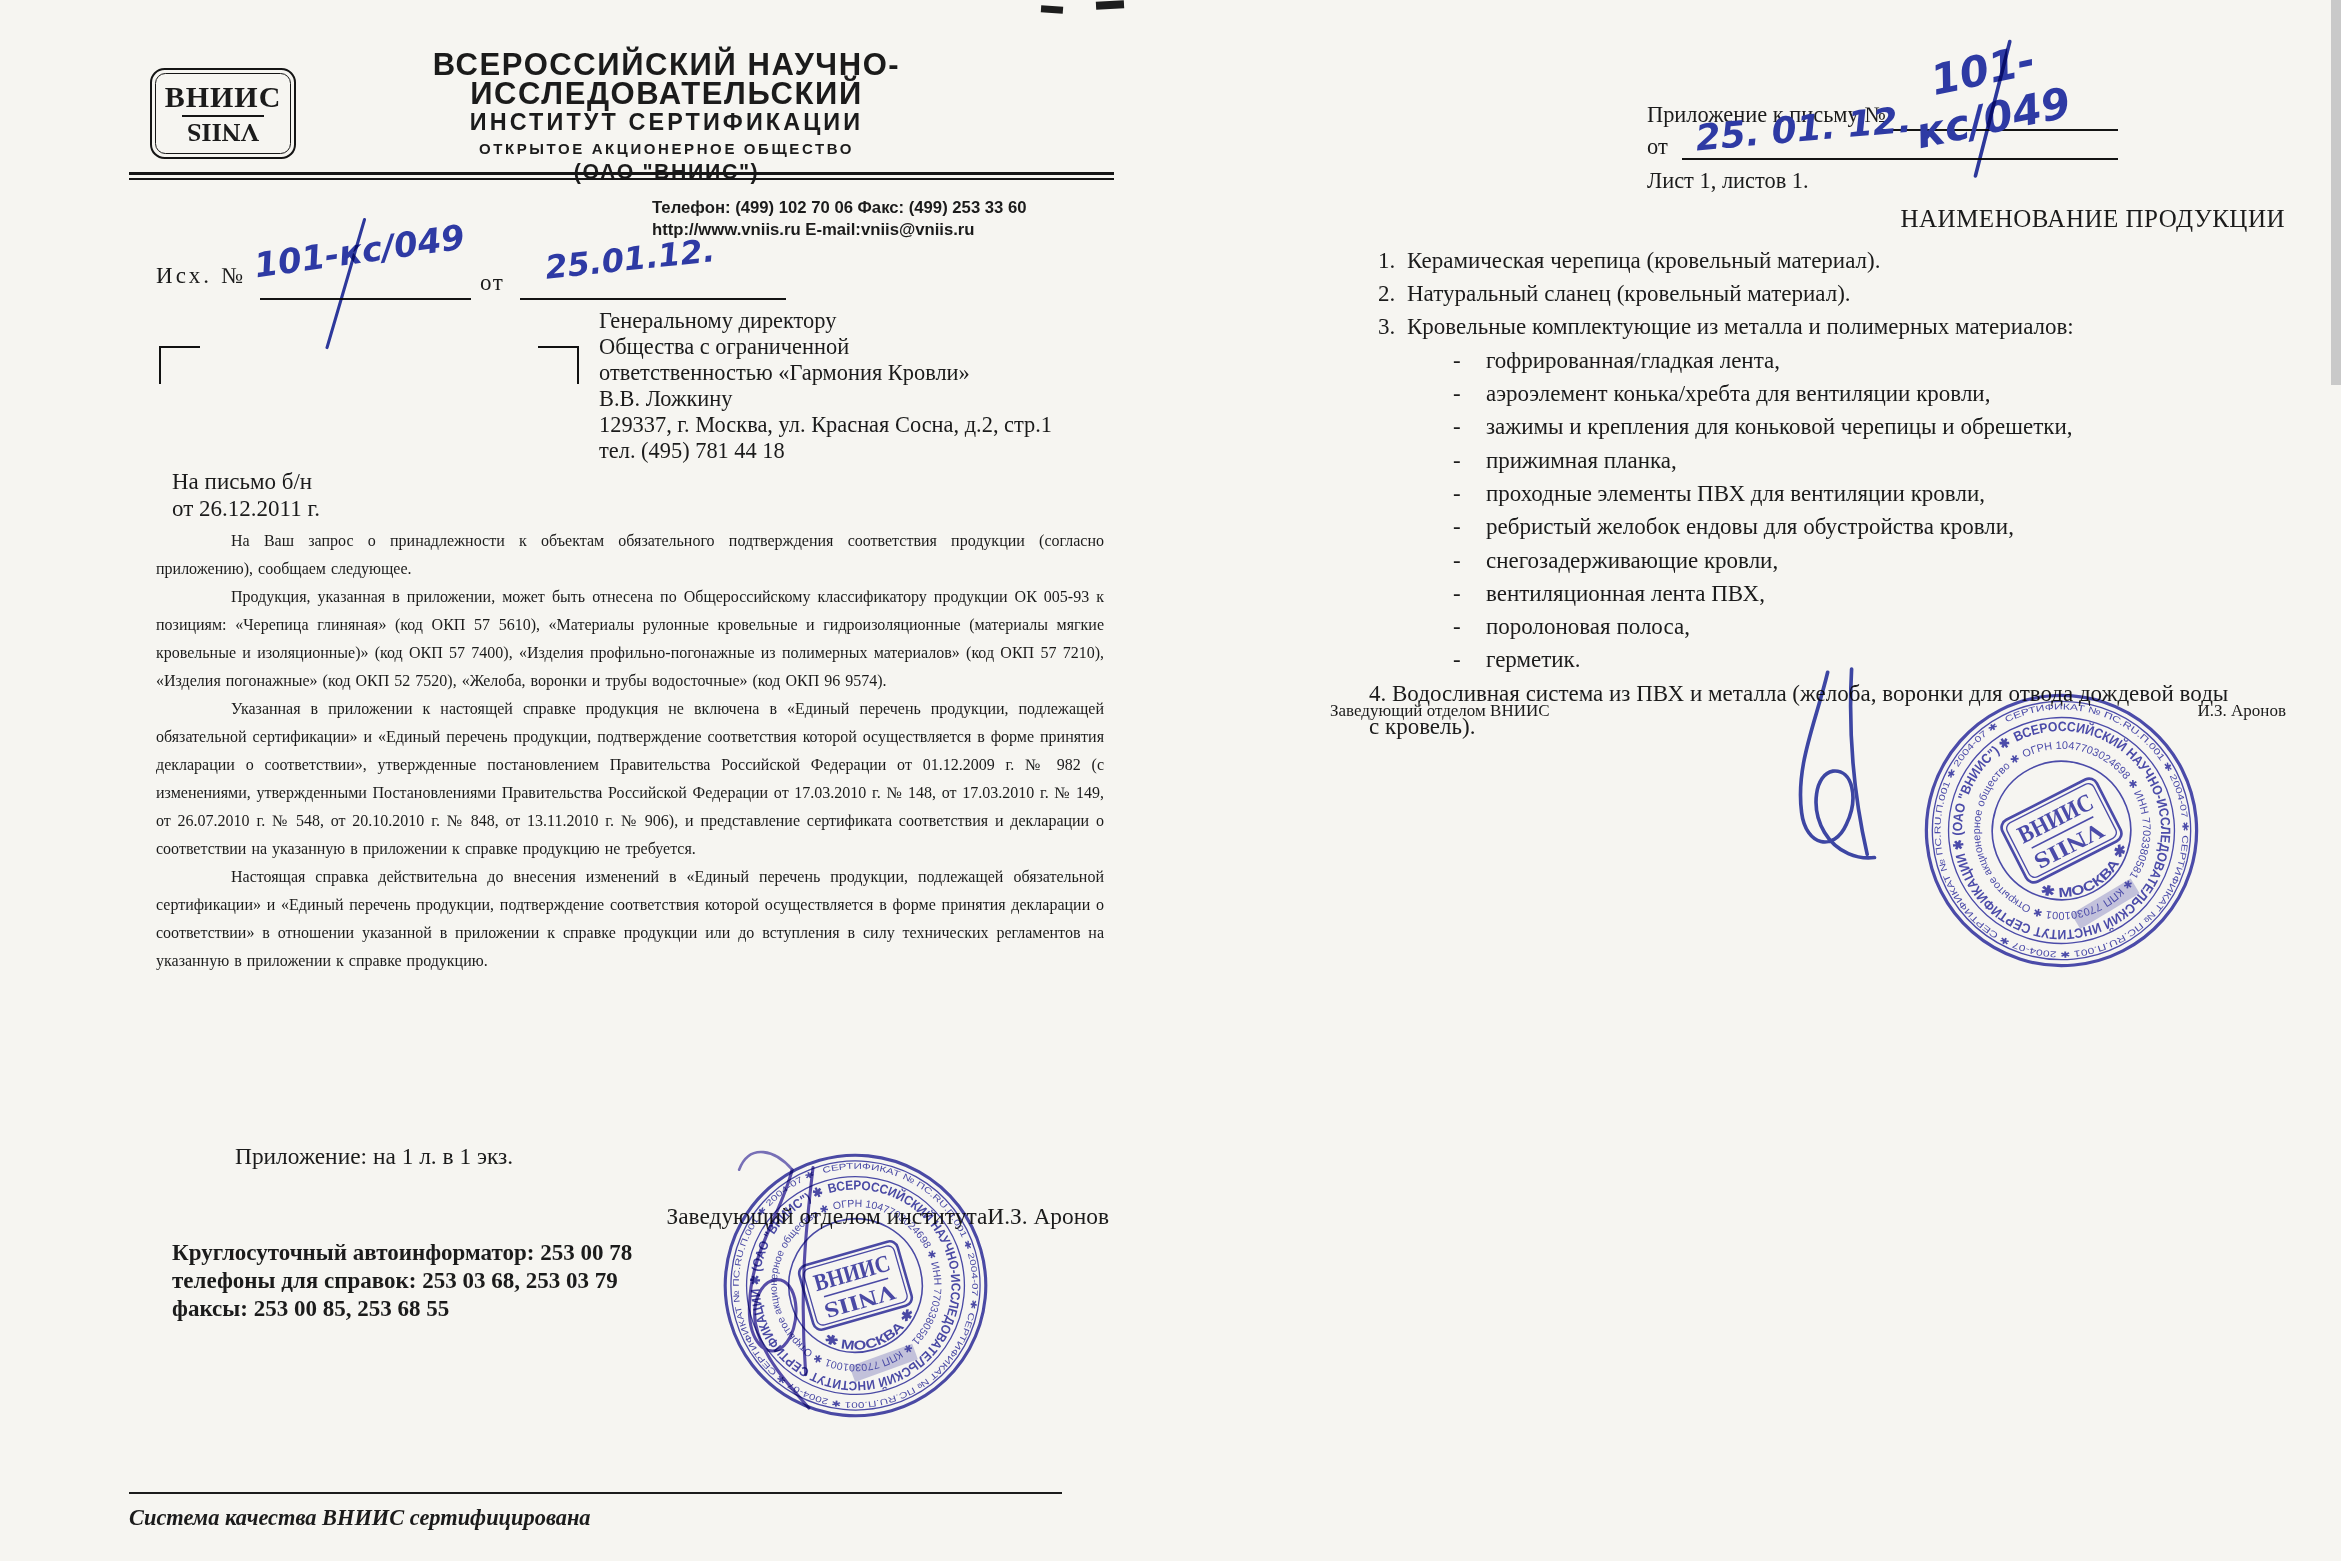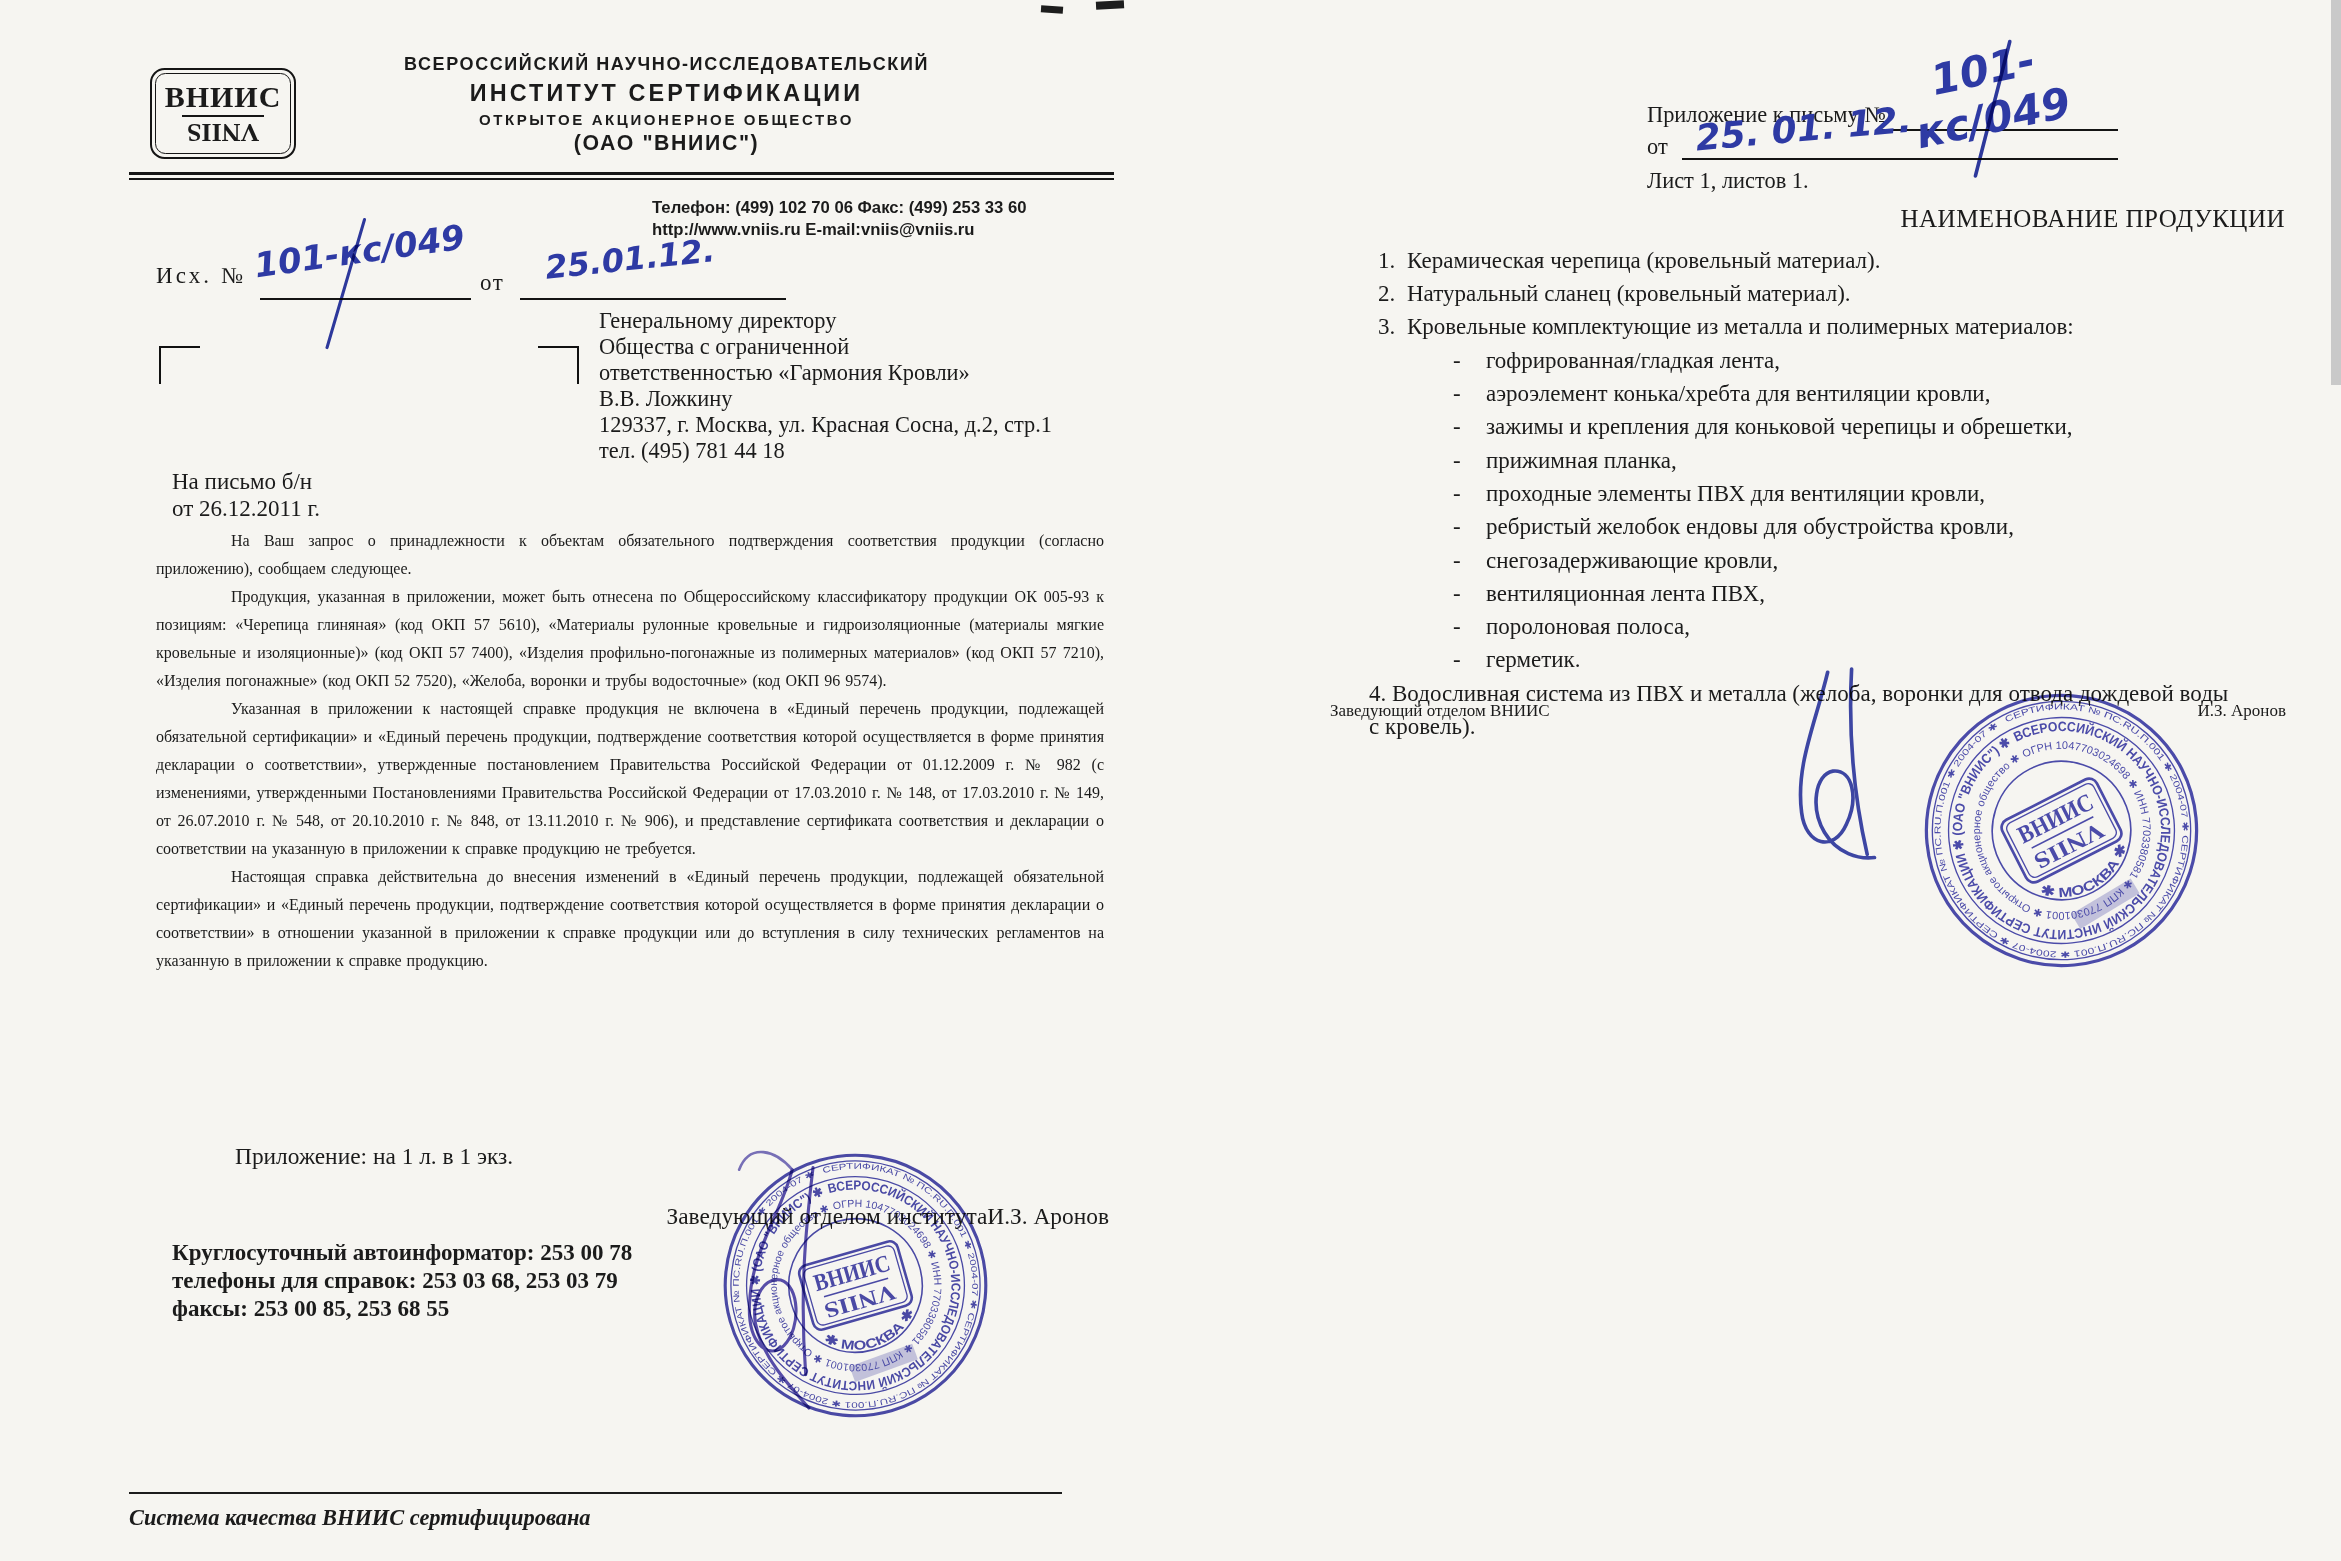--- a/index.html
+++ b/index.html
@@ -7,21 +7,21 @@
         font-family:"Liberation Serif",serif;color:#1b1b1b;}
   .abs{position:absolute;}
   
   .logo-box{left:150px;top:68px;width:142px;height:87px;border:2.6px solid #151515;border-radius:14.6px;}
   .logo-inner{position:absolute;inset:3.1px;border:1.6px solid #151515;border-radius:10.4px;
               display:flex;flex-direction:column;align-items:center;justify-content:center;}
   .logo-top{font-weight:bold;font-size:30px;letter-spacing:1px;line-height:1;}
   .logo-rule{width:82px;height:2.1px;background:#151515;margin:2.6px 0 1.6px 0;}
   .logo-bottom{font-weight:bold;font-size:26px;line-height:1;transform:rotate(180deg);}
   .org{left:323px;top:50px;width:687px;text-align:center;font-family:"Liberation Sans",sans-serif;font-weight:bold;}
-  .org-l1{font-size:18px;letter-spacing:1.6px;line-height:29px;}
+  .org-l1{font-size:31px;letter-spacing:1.6px;line-height:29px;}
   .org-l2{font-size:23.4px;letter-spacing:3.1px;line-height:29px;}
   .org-l3{font-size:15px;letter-spacing:2.6px;line-height:21px;margin-top:1px;}
   .org-l4{font-size:21.3px;letter-spacing:1.6px;line-height:26px;}
   .rule-a{left:129px;top:172px;width:985px;height:2.6px;background:#161616;}
   .rule-b{left:129px;top:178px;width:985px;height:2.1px;background:#161616;}
   .addr{left:129px;top:197px;width:285px;text-align:center;font-family:"Liberation Sans",sans-serif;
         font-weight:600;font-size:16.7px;line-height:22.4px;}
   .contact{left:652px;top:197px;width:468px;font-family:"Liberation Sans",sans-serif;
         font-weight:600;font-size:16.7px;line-height:22.4px;}
   

